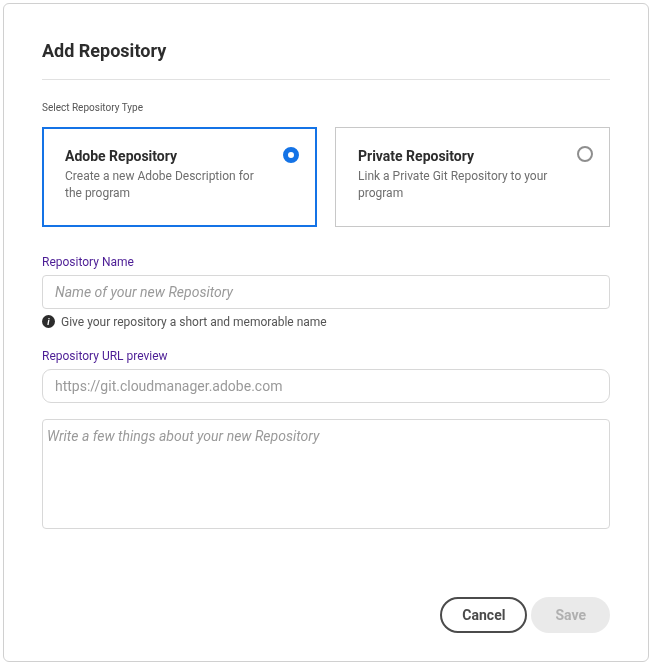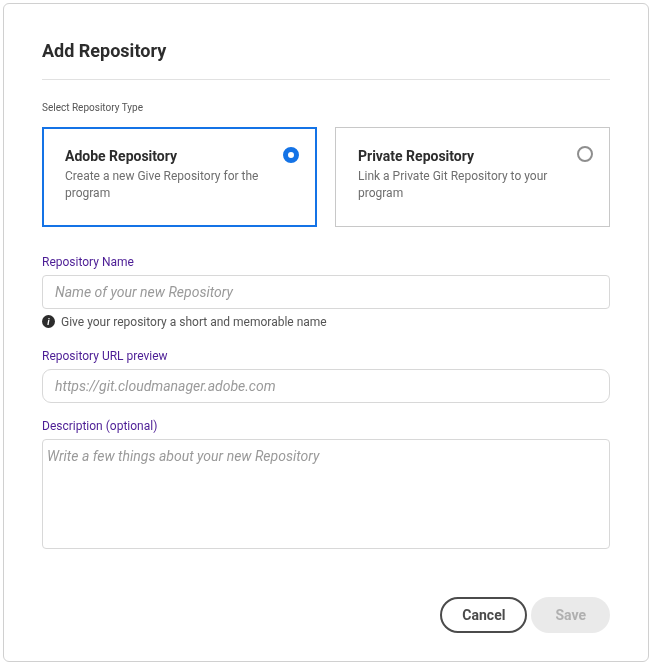--- a/index.html
+++ b/index.html
@@ -87,21 +87,20 @@
       font-size: 12px;
       color: #4c1d95;
       margin-bottom: 6px;
     }
     .text-input {
       width: 100%;
       border: 1px solid #d8d8d8;
       border-radius: 4px;
       padding: 8px 12px;
       font-size: 14px;
-      font-style: italic;
       color: #9a9a9a;
       font-family: inherit;
       background: #fff;
     }
     .text-input::placeholder {
       color: #9a9a9a;
       font-style: italic;
     }
     .text-input[readonly] {
       color: #9a9a9a;
@@ -183,21 +182,21 @@
 
 <div class="dialog">
   <h2 class="dialog-title">Add Repository</h2>
   <div class="divider"></div>
 
   <div class="section-label">Select Repository Type</div>
 
   <div class="type-cards">
     <div class="type-card selected">
       <div class="type-card-title">Adobe Repository</div>
-      <div class="type-card-desc">Create a new Give Repository for the program</div>
+      <div class="type-card-desc">Create a new Adobe Description for the program</div>
       <div class="radio selected"></div>
     </div>
     <div class="type-card">
       <div class="type-card-title">Private Repository</div>
       <div class="type-card-desc">Link a Private Git Repository to your program</div>
       <div class="radio unselected"></div>
     </div>
   </div>
 
   <div class="field-block">
@@ -208,21 +207,20 @@
       <div class="helper-text">Give your repository a short and memorable name</div>
     </div>
   </div>
 
   <div class="field-block">
     <div class="field-label">Repository URL preview</div>
     <input type="text" class="text-input" readonly="" value="https://git.cloudmanager.adobe.com" style="">
   </div>
 
   <div class="field-block" style="margin-top:6px">
-    <div class="field-label">Description (optional)</div>
     <textarea class="textarea-input" placeholder="Write a few things about your new Repository" style=""></textarea>
   </div>
 
   <div class="footer">
     <button class="btn btn-cancel">Cancel</button>
     <button class="btn btn-save" disabled="">Save</button>
   </div>
 </div>
 
 </body></html>

